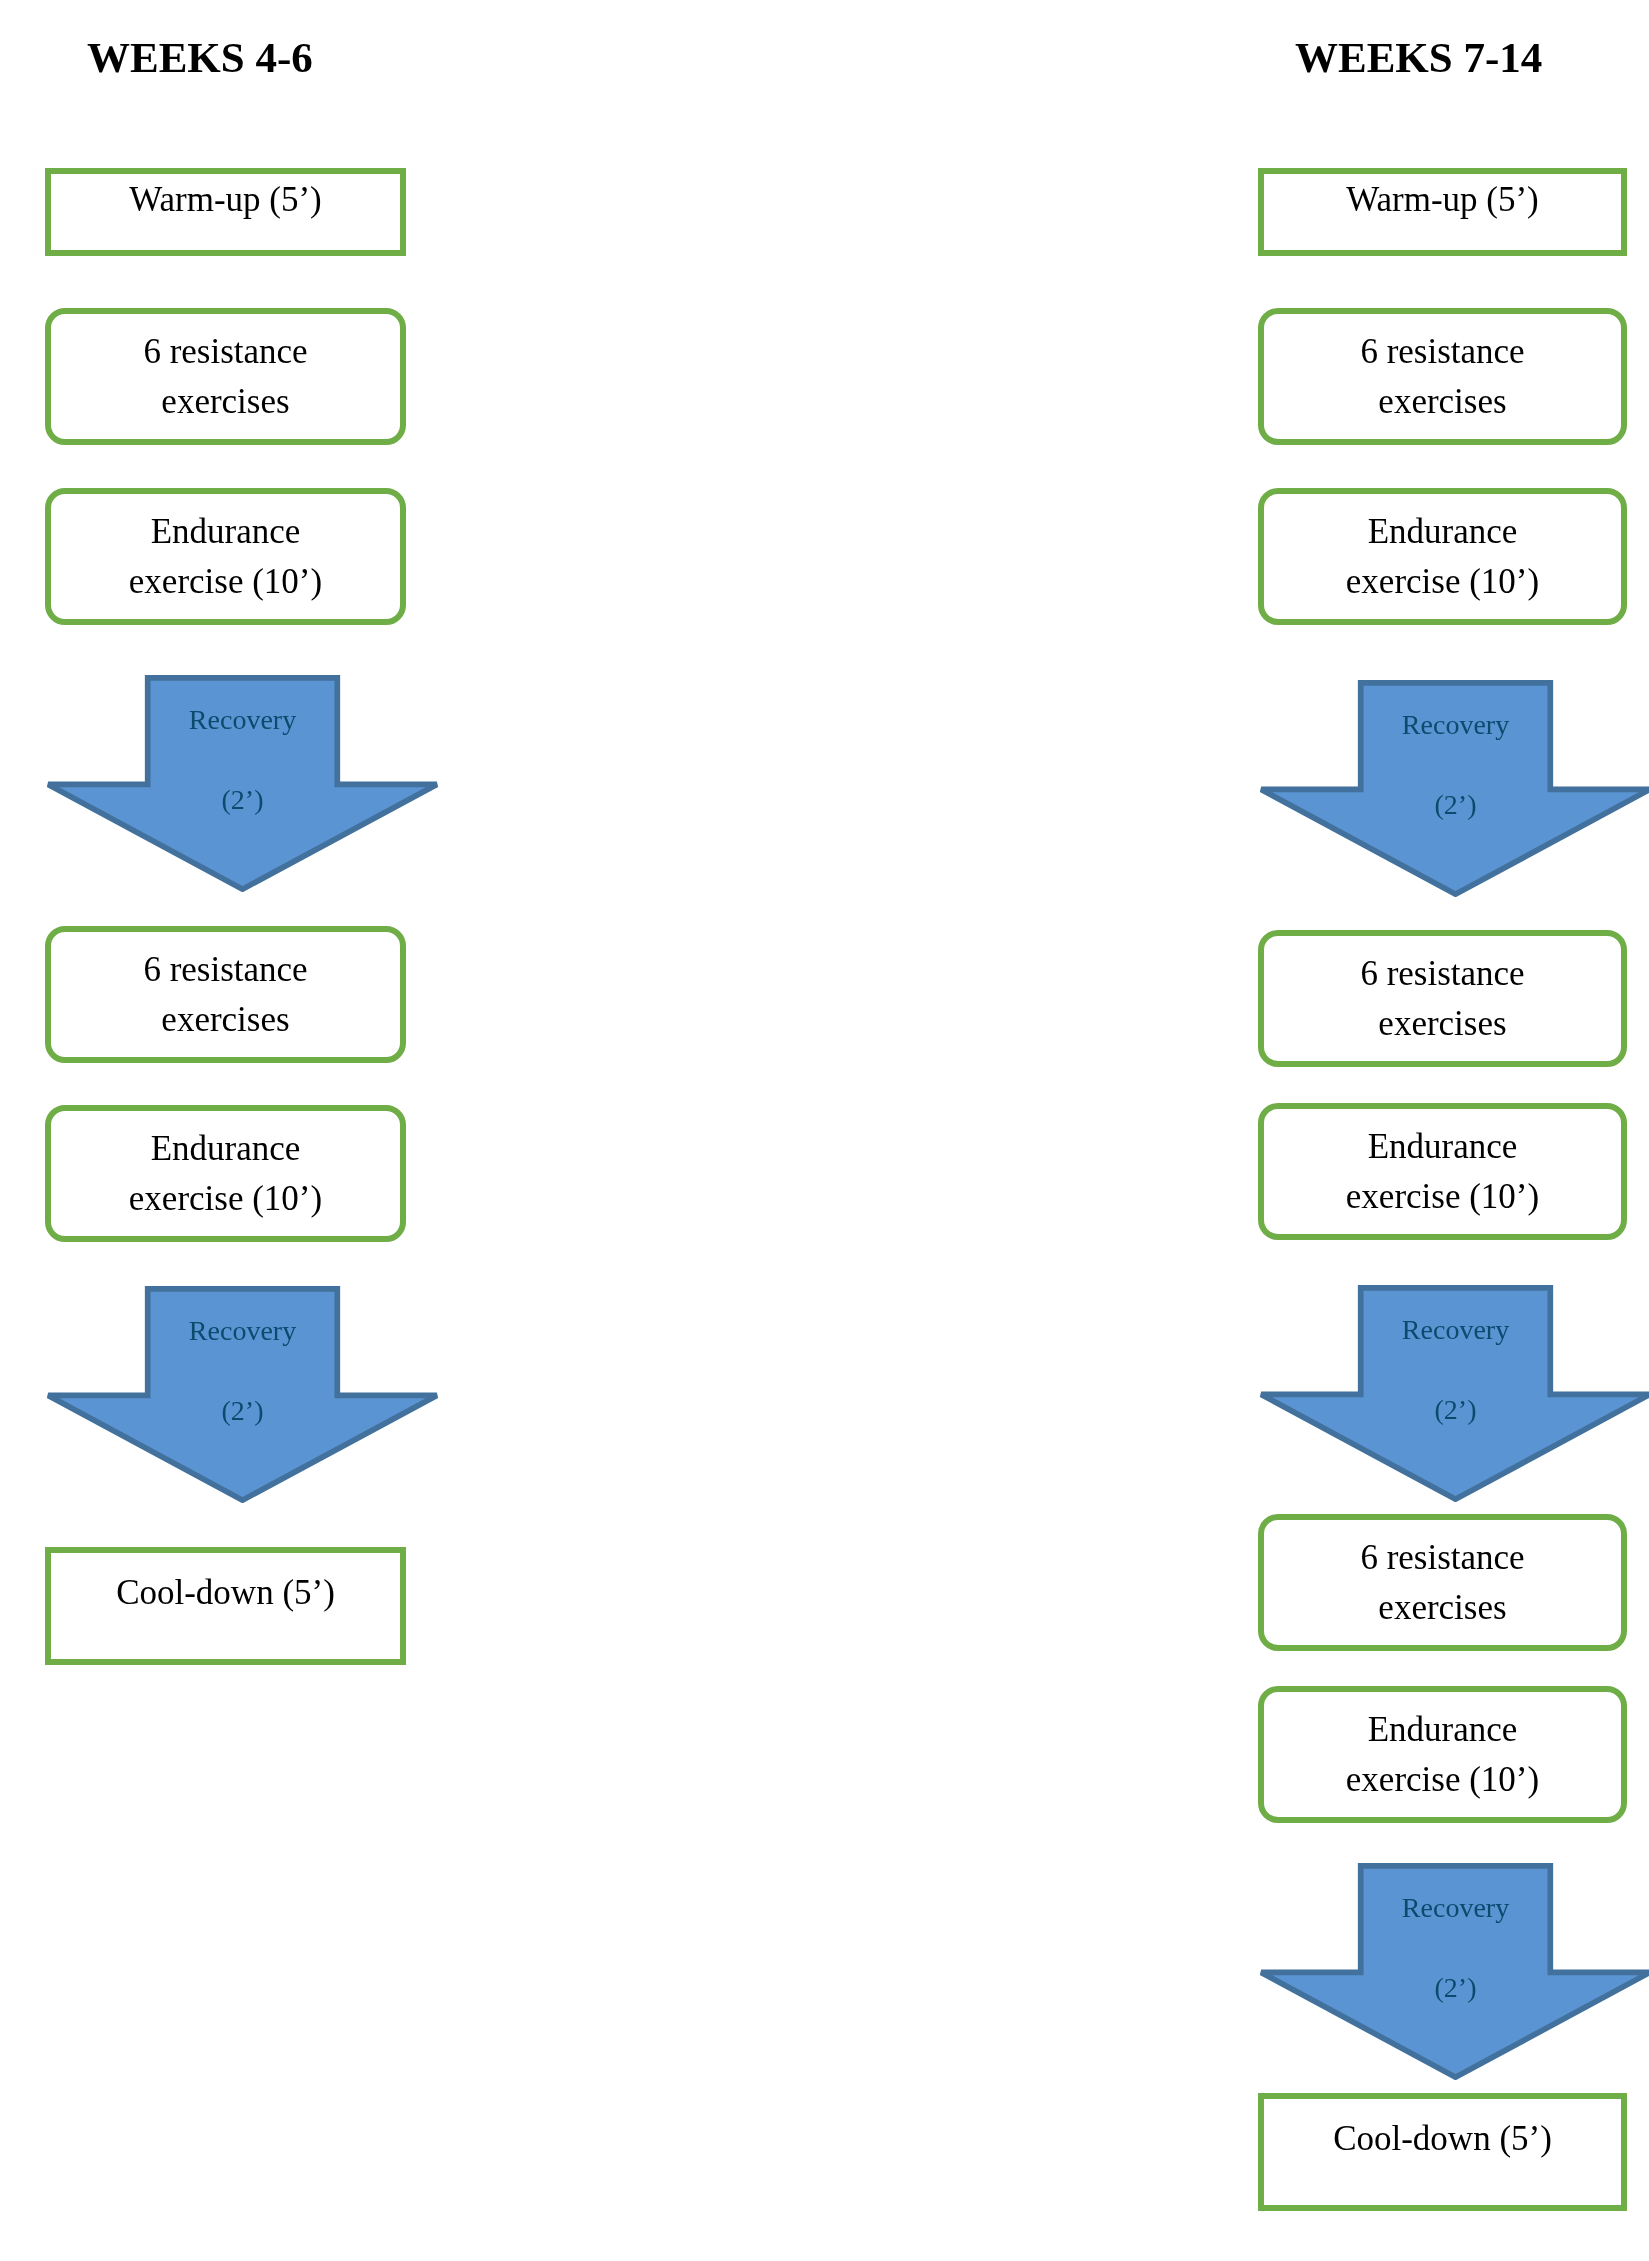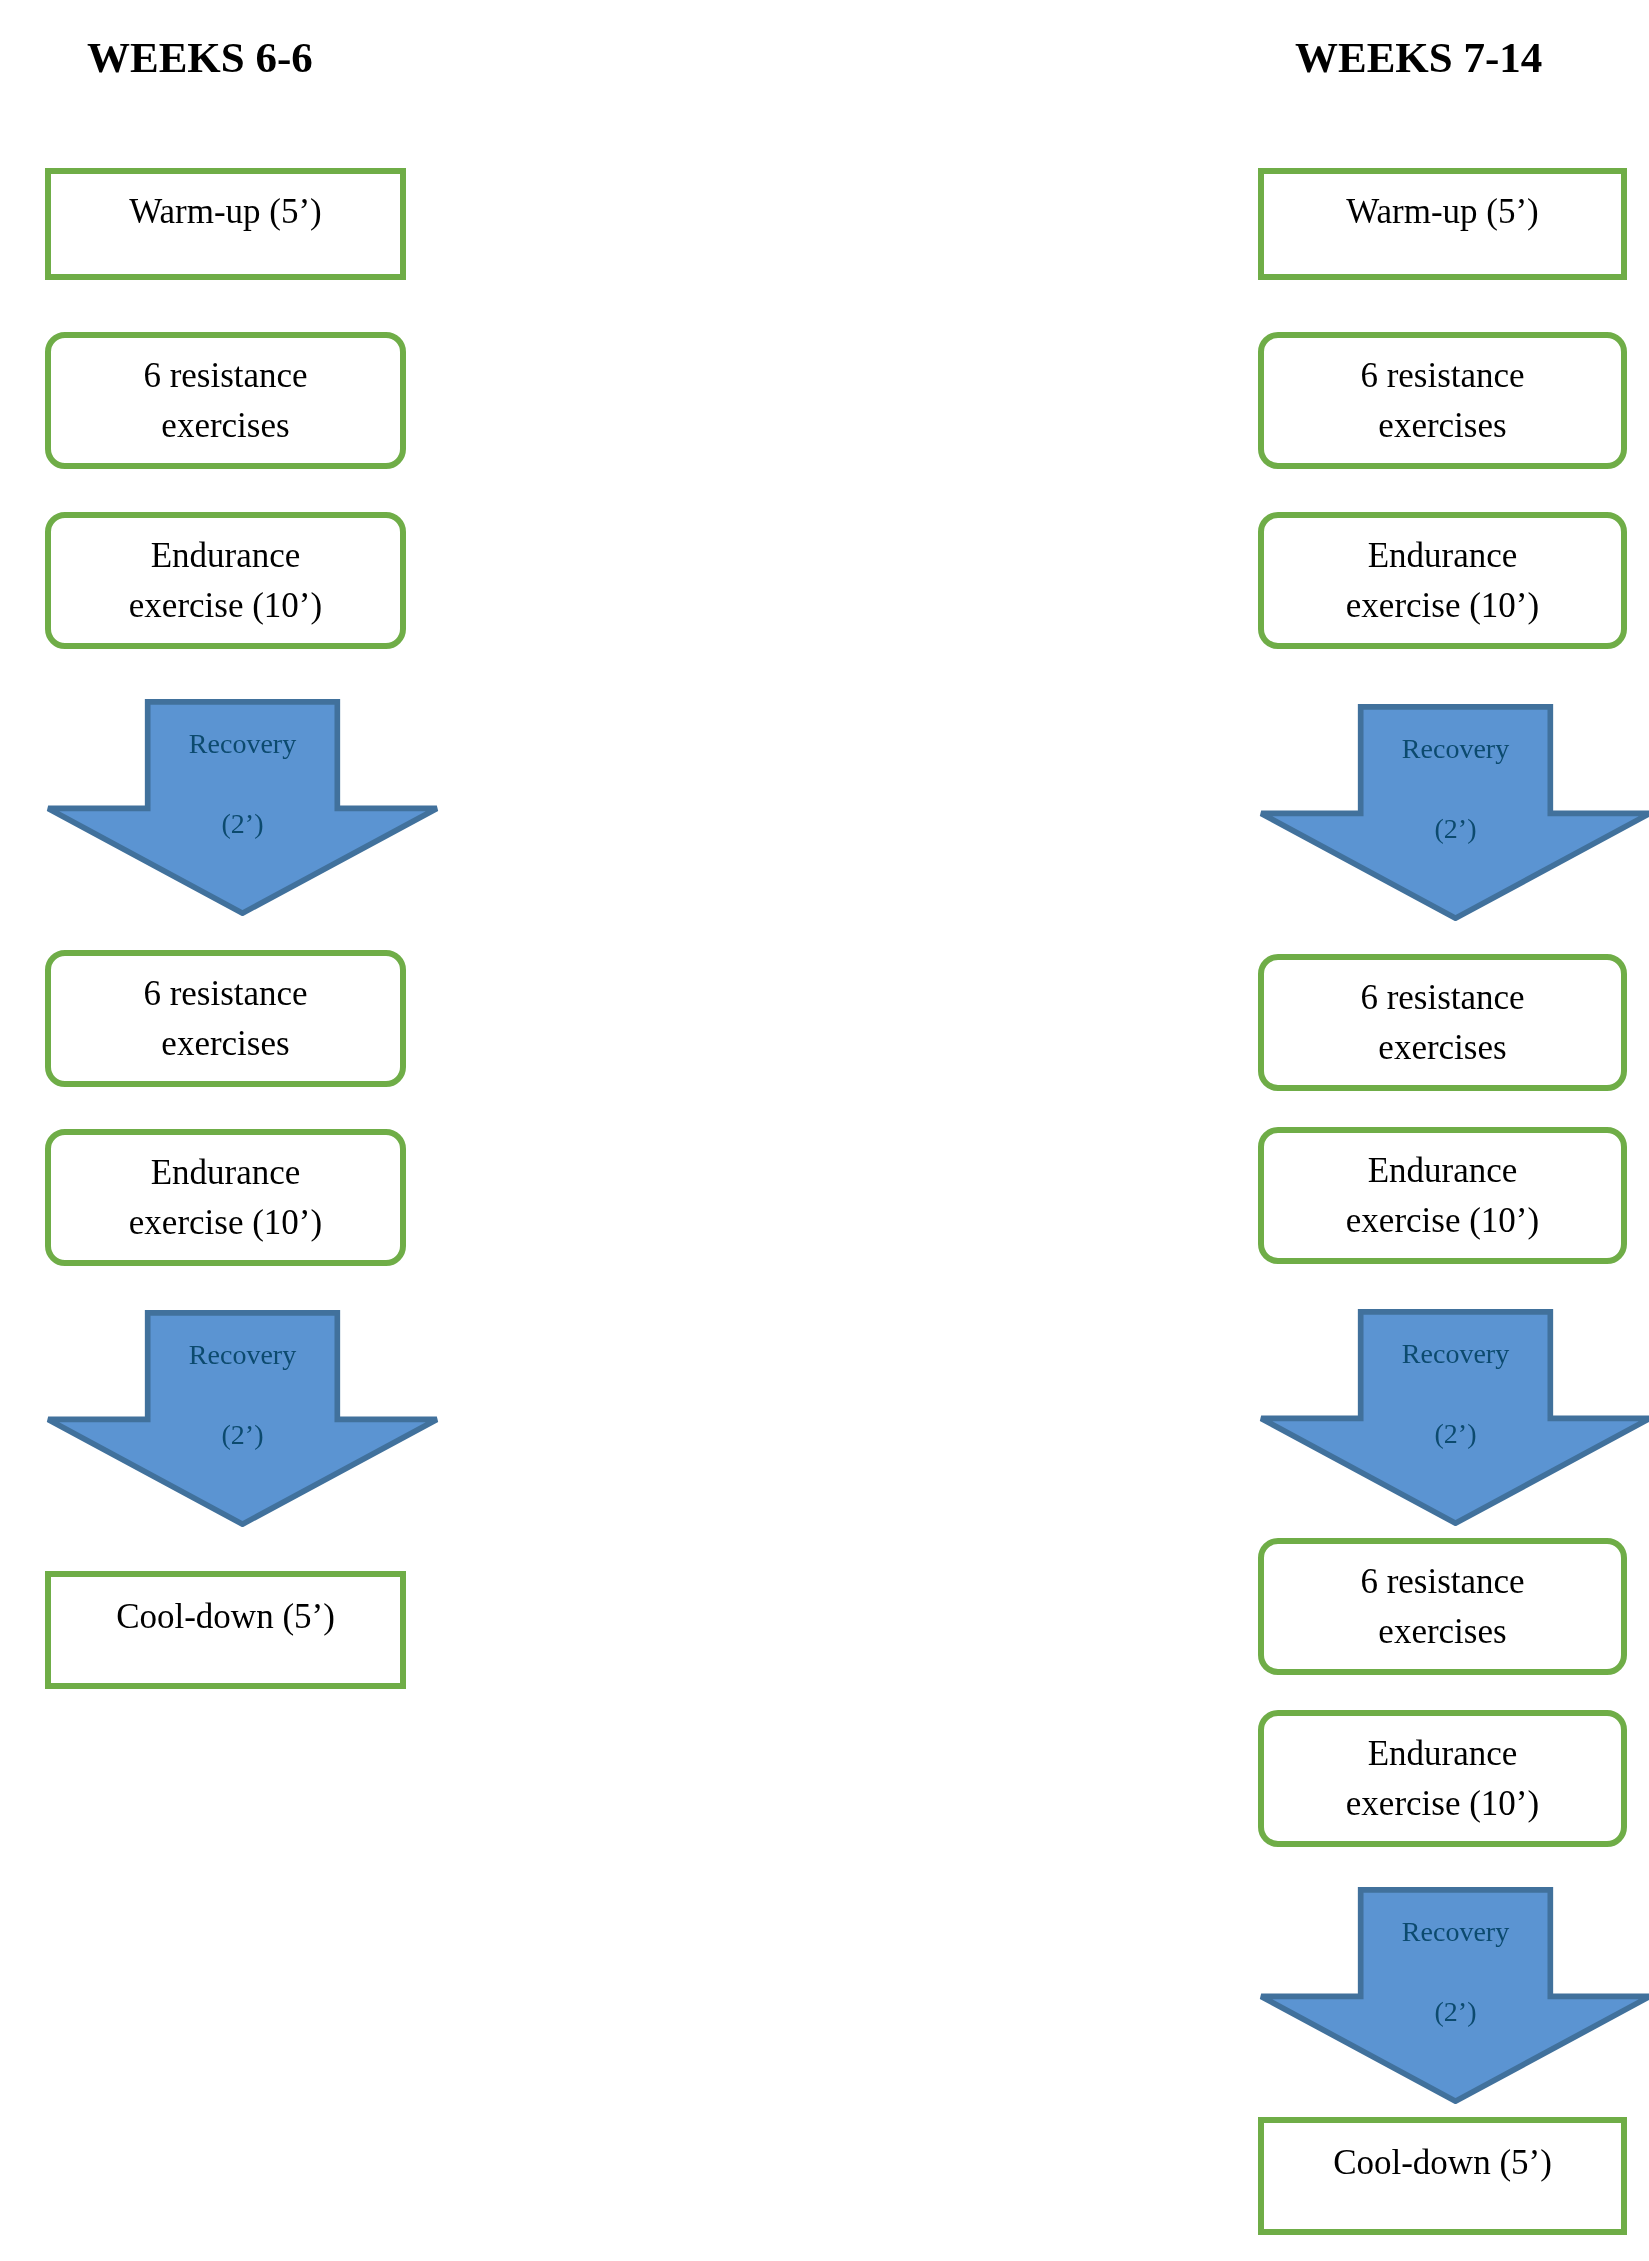--- a/index.html
+++ b/index.html
@@ -43,21 +43,21 @@
     border: 6.1px solid #6FAD47;
     background: #ffffff;
     display: flex;
     flex-direction: column;
     align-items: center;
     justify-content: center;
     text-align: center;
     font-size: 35px;
     line-height: 50px;
   }
-  .fbox.single { height: 112px; padding-bottom: 23.6px; }
+  .fbox.single { height: 88px; padding-bottom: 23.6px; }
   .fbox.double { height: 137px; border-radius: 20px; }
   .fbox.cool   { height: 118px; padding-bottom: 26px; }
   .fbox span { display: block; }
   .arrow-wrap {
     position: relative;
     width: 395px;
     height: 217px;
     margin-left: auto;
     margin-right: auto;
   }
@@ -85,21 +85,21 @@
   }
   .arrow-label    { top: 28px; }
   .arrow-duration { top: 108px; }
 </style>
 </head>
 <body>
 
 <div class="canvas">
 
   <section class="column left">
-    <h1 class="col-header">WEEKS 6-6</h1>
+    <h1 class="col-header">WEEKS 4-6</h1>
 
     <div class="fbox single" style="margin-top:168px">
       <span>Warm-up (5’)</span>
     </div>
 
     <div class="fbox double" style="margin-top:52px">
       <span>6 resistance</span>
       <span>exercises</span>
     </div>
 

